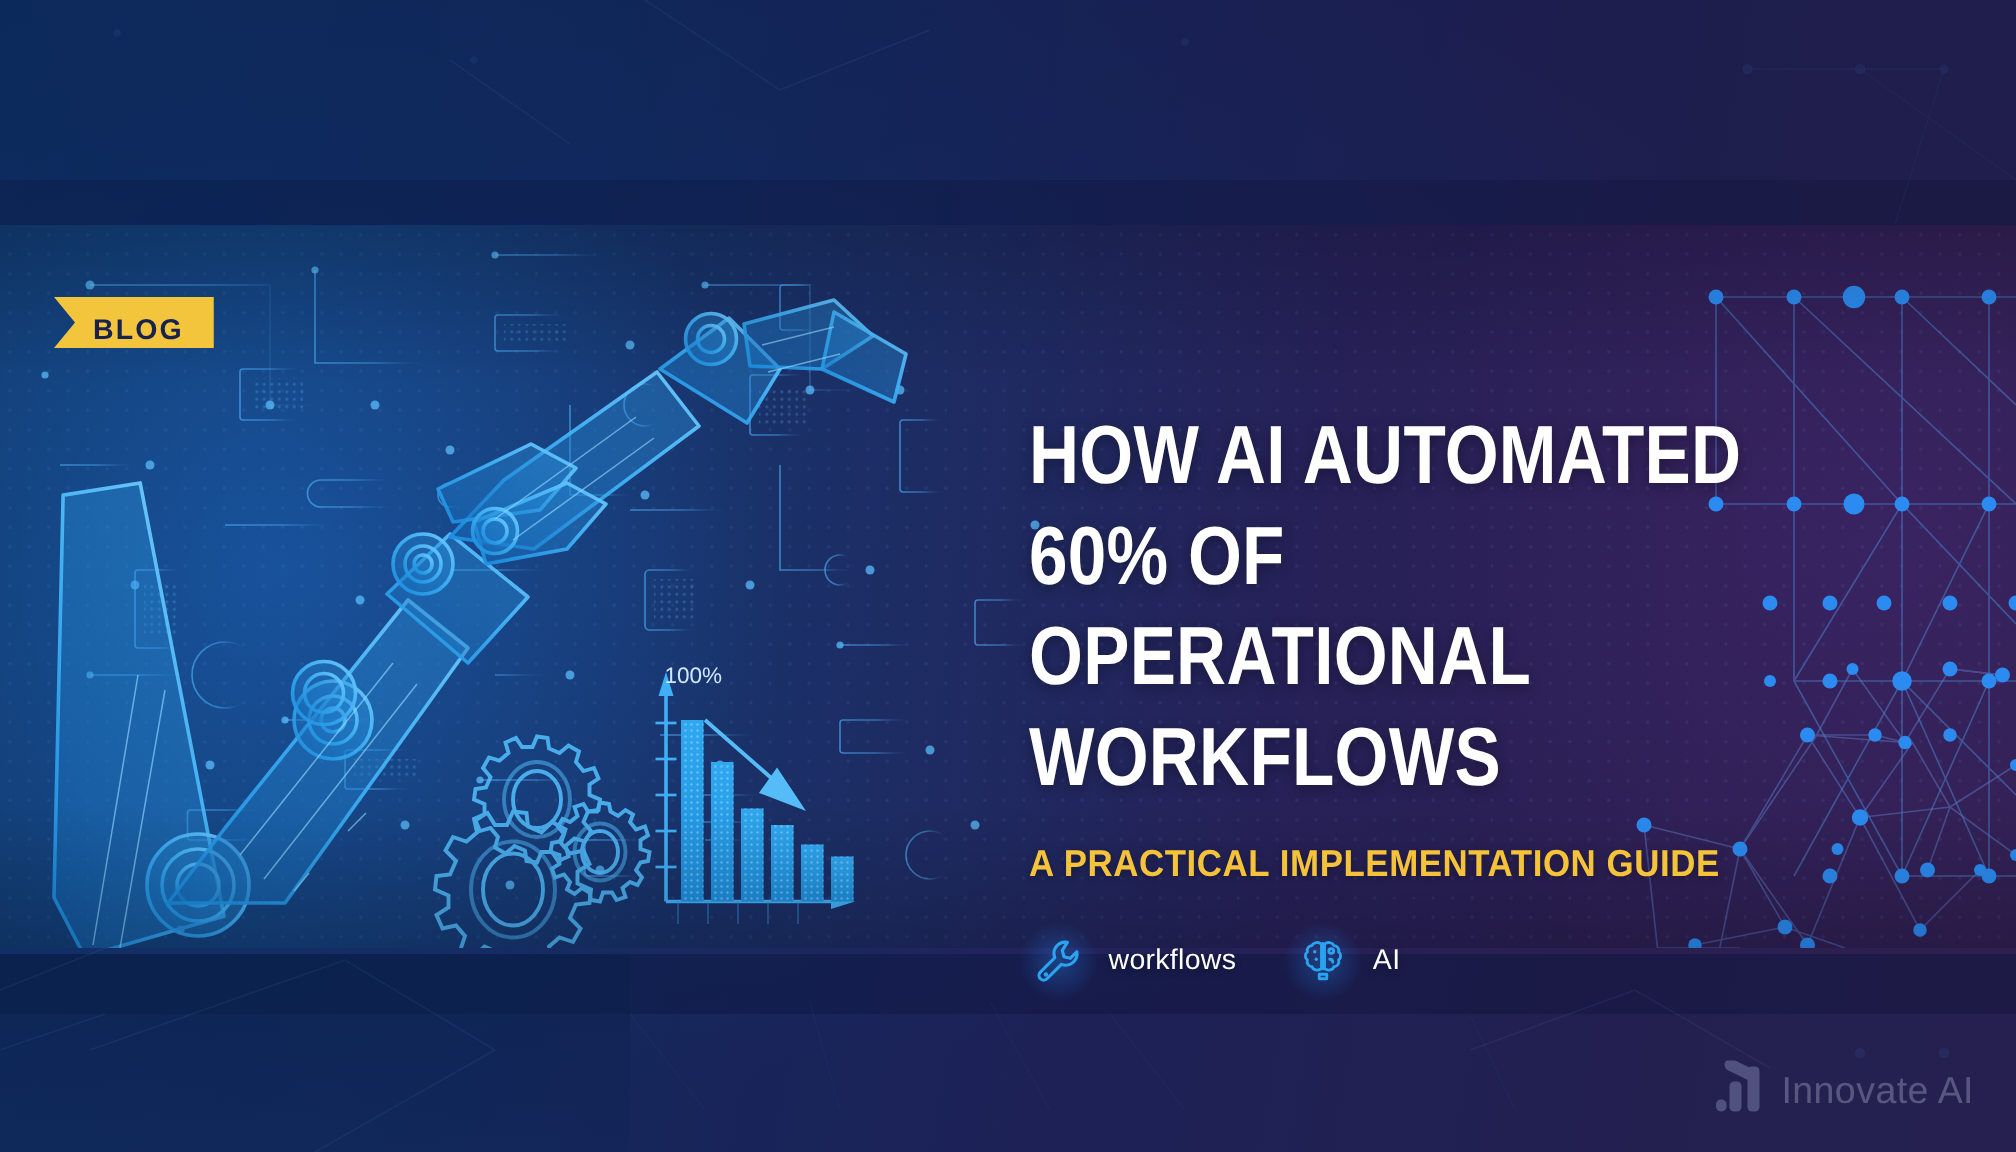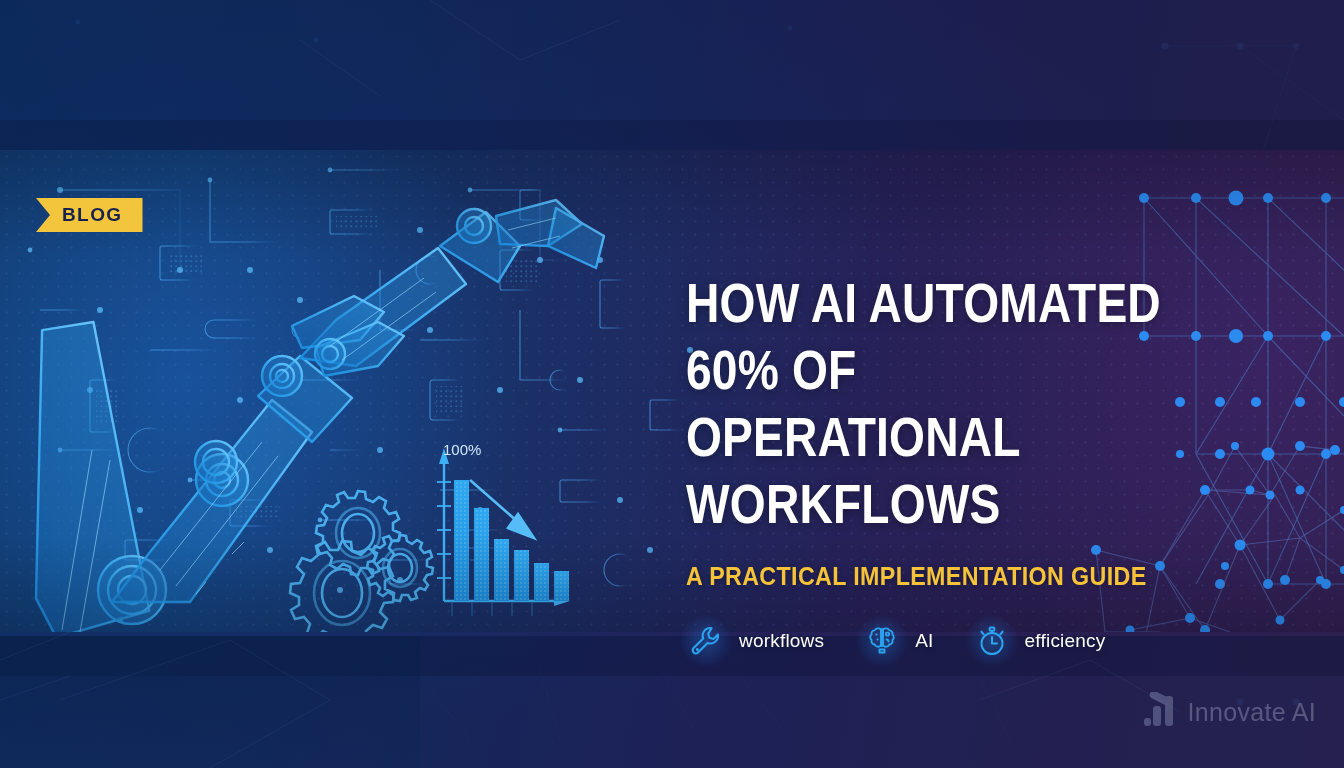--- a/index.html
+++ b/index.html
@@ -57,21 +57,21 @@
     background:radial-gradient(circle at 65% 45%, rgba(84,46,140,0.30) 0%, rgba(60,30,110,0) 70%);
   }
   .panel-vig {
     position:absolute; inset:0;
     background:linear-gradient(180deg,rgba(0,0,10,0.18) 0%, rgba(0,0,0,0) 22%, rgba(0,0,0,0) 80%, rgba(0,0,10,0.18) 100%);
   }
 
   
   .ribbon {
     position:absolute; left:36px; top:198px; height:34px;
-    display:flex; align-items:center; padding:0 20px 0 26px;
+    display:flex; align-items:flex-end; padding:0 20px 0 26px;
     background:#f2c53d;
     clip-path:polygon(0 0, 100% 0, 100% 100%, 0 100%, 14px 50%);
     z-index:12;
   }
   .ribbon span {
     font-size:19px; font-weight:bold; letter-spacing:1.4px; color:#17224e;
   }
 
   
   .textcol { position:absolute; left:686px; top:236px; width:600px; z-index:12;margin-top:34px; }
@@ -103,21 +103,21 @@
     background:radial-gradient(circle, rgba(40,150,255,0.30) 0%, rgba(30,110,220,0.10) 55%, rgba(0,0,0,0) 72%);
   }
   .badge-ic svg { position:relative; display:block; }
   .badge-lb { color:#fff; font-size:19px; letter-spacing:.2px; text-shadow:0 1px 5px rgba(0,0,0,.35); }
 
   
   .artlayer { position:absolute; left:0; top:0; width:1344px; height:482px; }
 
   
   .logo {
-    position:absolute; right:28px; bottom:36px;
+    position:absolute; right:28px; bottom:20px;
     display:flex; align-items:center; gap:11px; z-index:20; opacity:.30;
   }
   .logo-txt { color:#cfd6ef; font-size:25px; letter-spacing:.3px; }
 </style>
 </head>
 <body>
 
 <div id="stage">
 
   <div class="backdrop">
@@ -511,34 +511,20 @@
             <path d="M14.5 25.5h5v3h-5z"></path>
             <circle cx="11.5" cy="10.5" r="1.1" fill="#2aa3f0" stroke="none"></circle>
             <circle cx="12.5" cy="15.5" r="1.1" fill="#2aa3f0" stroke="none"></circle>
             <circle cx="22.5" cy="10" r="1.6"></circle>
             <path d="M21.5 15.5c1.4 0 2 1 2 2"></path>
           </svg>
         </span>
         <span class="badge-lb">AI</span>
       </div>
 
-      <div class="badge">
-        <span class="badge-ic">
-          <svg width="34" height="34" viewBox="0 0 34 34" fill="none" stroke="#2aa3f0" stroke-width="2" stroke-linecap="round" stroke-linejoin="round">
-            <circle cx="17" cy="19.5" r="10.5"></circle>
-            <path d="M17 13v6.5h5"></path>
-            <rect x="14.6" y="3.4" width="4.8" height="3.4" rx="1"></rect>
-            <path d="M17 6.8v2.2"></path>
-            <path d="M25.4 10.2l1.9-1.9M8.6 10.2L6.7 8.3"></path>
-            <circle cx="27.5" cy="7.5" r="1" fill="#2aa3f0" stroke="none"></circle>
-            <circle cx="6.5" cy="7.5" r="1" fill="#2aa3f0" stroke="none"></circle>
-          </svg>
-        </span>
-        <span class="badge-lb">efficiency</span>
-      </div>
 
     </div>
   </div>
 
   <div class="logo">
     <span>
       <svg width="34" height="36" viewBox="0 0 34 36" fill="#b9c2e4">
         <rect x="22" y="4" width="8" height="30" rx="3"></rect>
         <rect x="10" y="14" width="8" height="20" rx="3"></rect>
         <rect x="1" y="26" width="7" height="8" rx="3.2"></rect>

